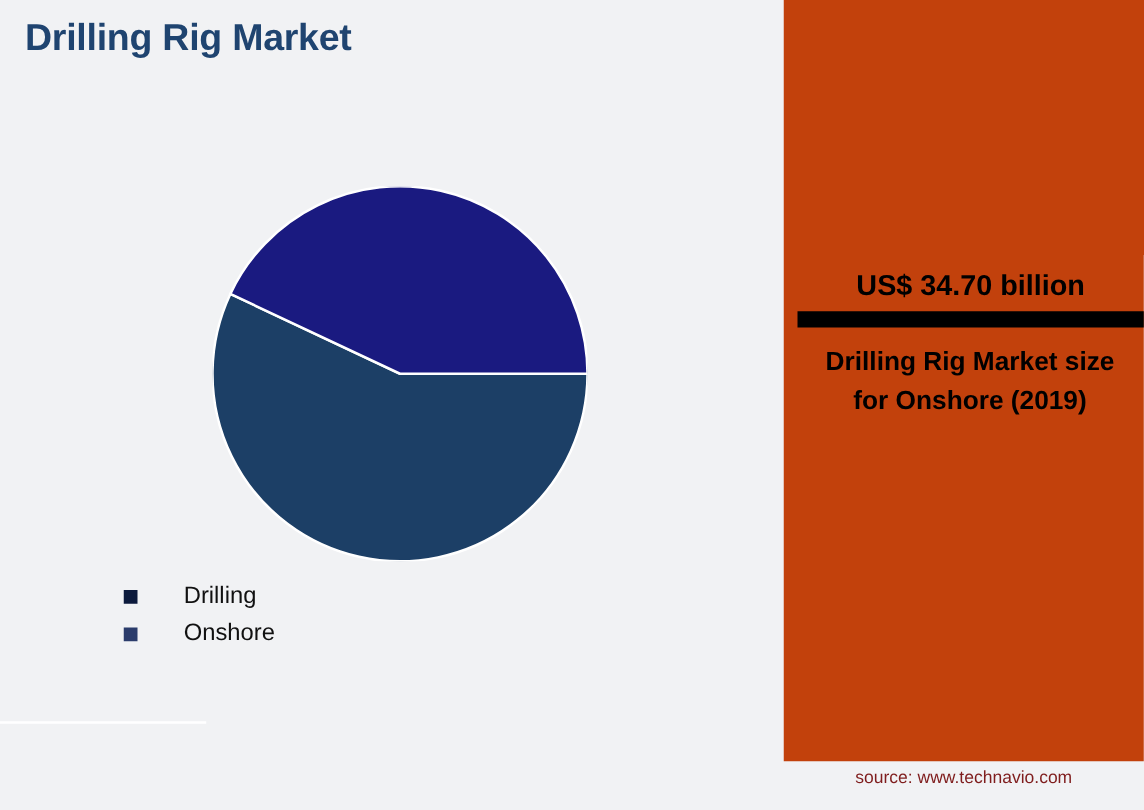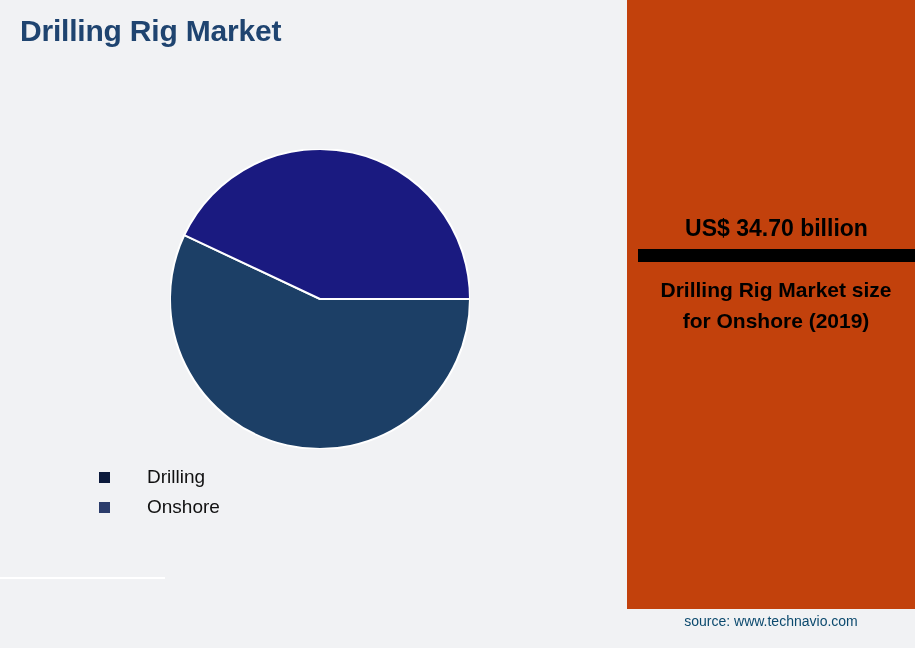--- a/index.html
+++ b/index.html
@@ -134,21 +134,21 @@
     line-height: 31px;
   }
 
   #source-note {
     position: absolute;
     left: 627px;
     top: 613px;
     width: 288px;
     text-align: center;
     font-size: 14px;
-    color: #0c4a6e;
+    color: #7f1d1d;
     white-space: nowrap;
   }
 </style>
 </head>
 <body>
 
 <div id="left-panel">
 
   <div id="chart-title">Drilling Rig Market</div>
 

